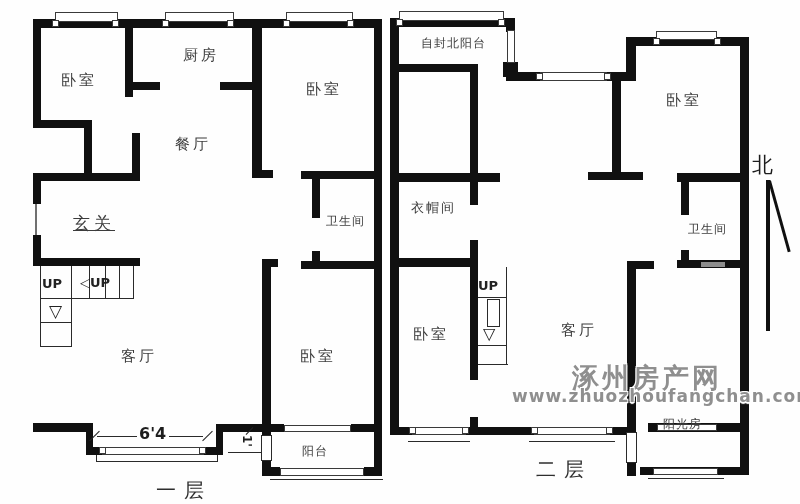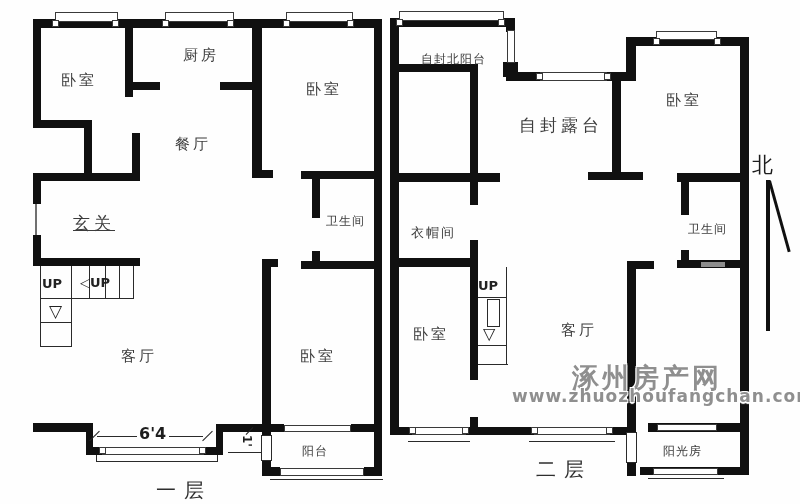--- a/index.html
+++ b/index.html
@@ -180,28 +180,27 @@
     <div class="t" style="left:648px;top:478px;width:76px;height:1px;"></div>
 
     <div class="t" style="left:506px;top:267px;width:1px;height:97px;"></div>
     <div class="t" style="left:478px;top:297px;width:28px;height:1px;"></div>
     <div class="t" style="left:478px;top:345px;width:28px;height:1px;"></div>
     <div class="t" style="left:478px;top:364px;width:30px;height:1px;"></div>
     <div class="rect-hollow" style="left:487px;top:299px;width:13px;height:28px;"></div>
     <span class="stair-txt" style="left:478px;top:278px;">UP</span>
     <span class="arrow" style="left:483px;top:326px;font-size:16px;">▽</span>
 
-    <span class="lbl sm" style="left:421px;top:35px;margin-top:16px;">自封北阳台</span>
-    <span class="lbl lg" style="left:519px;top:114px;">自封露台</span>
+    <span class="lbl sm" style="left:421px;top:35px;">自封北阳台</span>
     <span class="lbl" style="left:666px;top:91px;">卧室</span>
-    <span class="lbl md" style="left:411px;top:224px;">衣帽间</span>
+    <span class="lbl md" style="left:411px;top:199px;">衣帽间</span>
     <span class="lbl sm" style="left:688px;top:221px;">卫生间</span>
     <span class="lbl" style="left:413px;top:325px;">卧室</span>
     <span class="lbl" style="left:561px;top:321px;">客厅</span>
-    <span class="lbl sm" style="left:663px;top:443px;">阳光房</span>
+    <span class="lbl sm" style="left:663px;top:416px;">阳光房</span>
     <span class="floor-lbl" style="left:536px;top:456px;">二层</span>
   </section>
 
   <div class="layer">
     <span class="north-char" style="left:752px;top:151px;">北</span>
     <div class="w" style="left:766px;top:180px;width:4px;height:151px;"></div>
     <div class="w" style="left:768px;top:181px;width:3px;height:74px;transform:rotate(-15.5deg);transform-origin:top left;"></div>
   </div>
 
   <div style="position:absolute;inset:0;z-index:6;pointer-events:none;">

